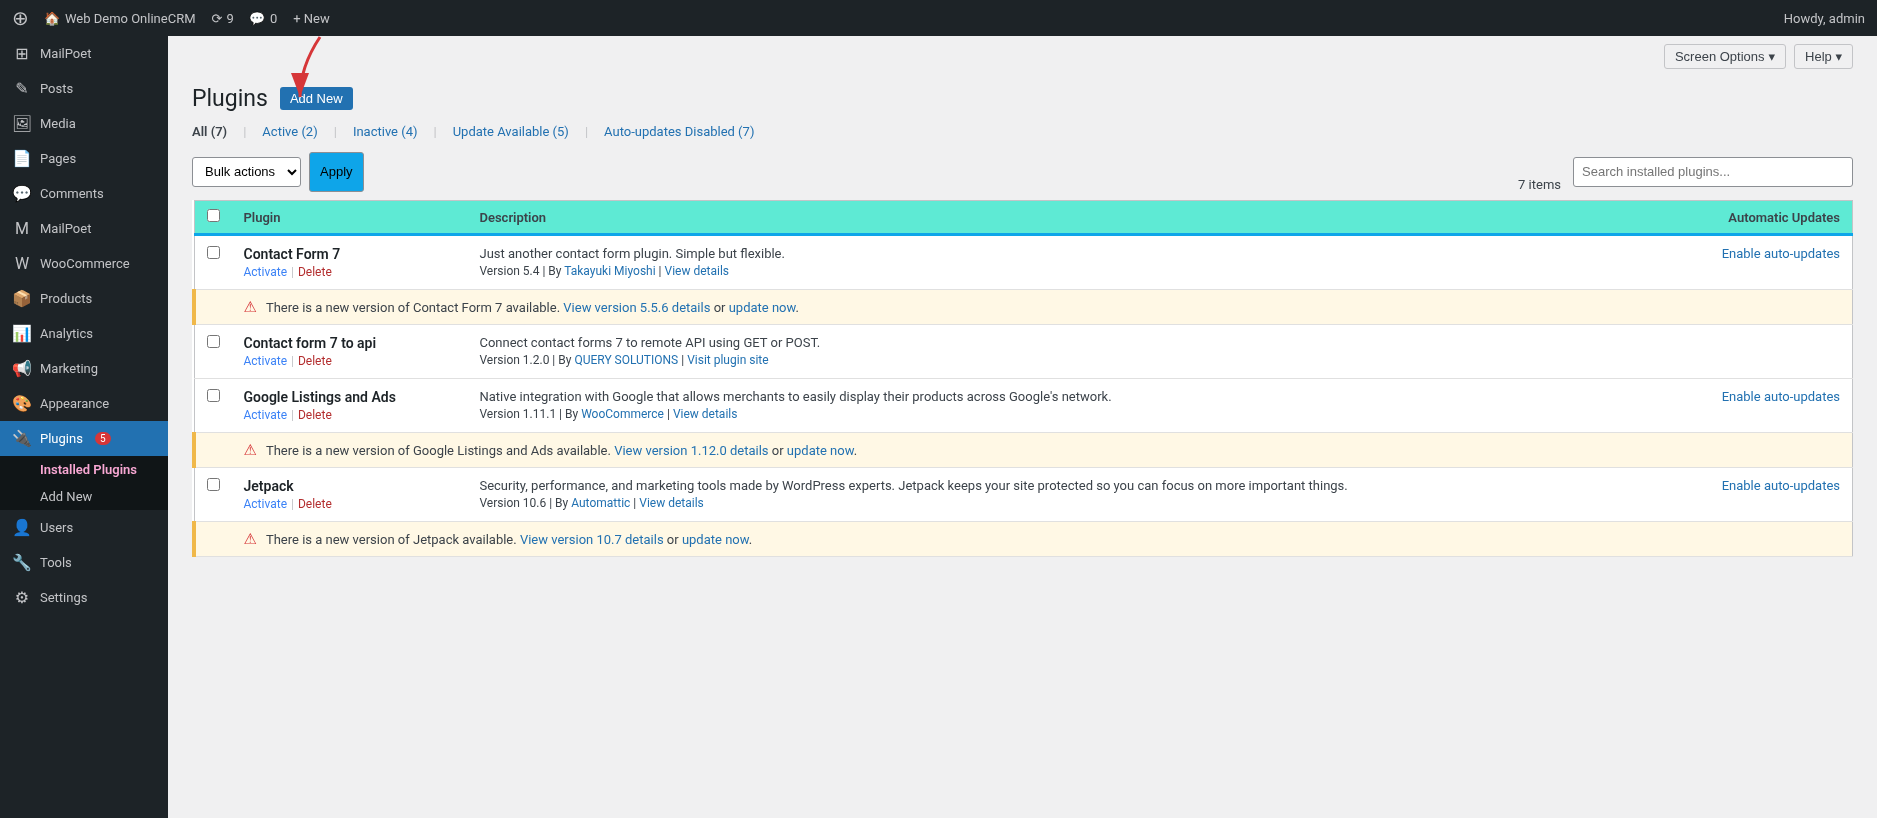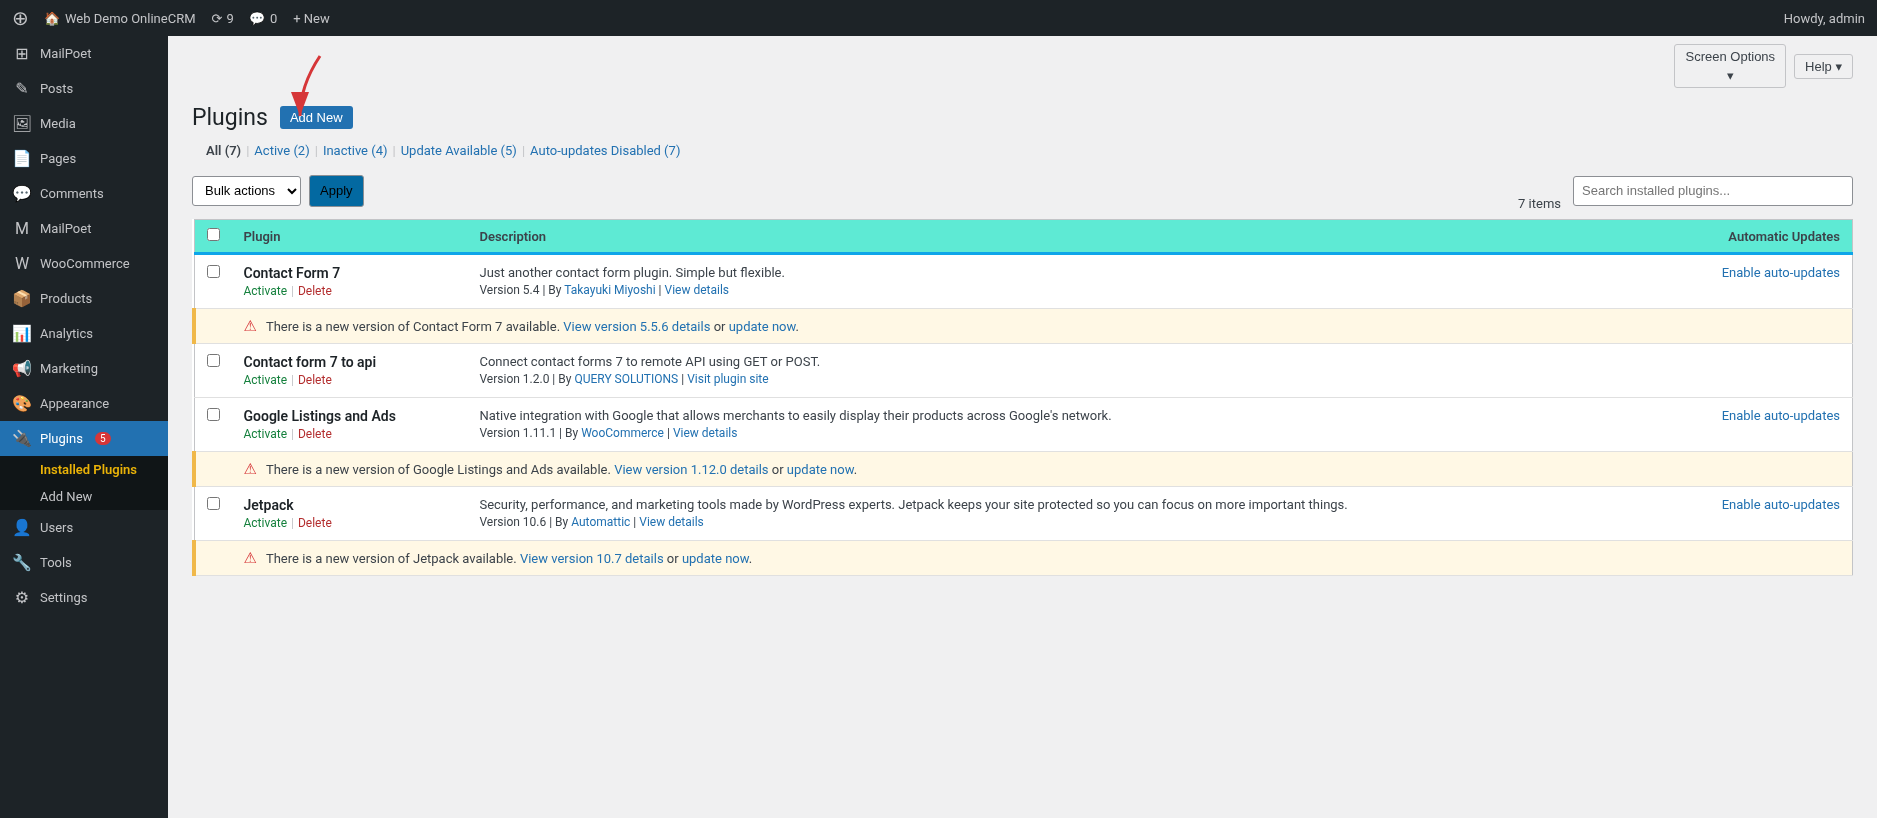--- a/index.html
+++ b/index.html
@@ -16,58 +16,58 @@
     .layout { display: flex; flex: 1; overflow: hidden; }
 
     
     .sidebar { background: #1d2327; width: 168px; flex-shrink: 0; overflow-y: auto; color: #c3c4c7; }
     .sidebar-item { display: flex; align-items: center; gap: 8px; padding: 8px 12px; cursor: pointer; font-size: 13px; color: #c3c4c7; text-decoration: none; }
     .sidebar-item.active { background: #2271b1; color: #fff; }
     .sidebar-item .icon { font-size: 16px; width: 20px; text-align: center; }
     .sidebar-badge { background: #d63638; color: #fff; border-radius: 10px; font-size: 10px; padding: 1px 5px; margin-left: 4px; }
     .sidebar-submenu { background: #101517; }
     .sidebar-submenu .sidebar-subitem { display: flex; align-items: center; padding: 6px 12px 6px 40px; cursor: pointer; font-size: 13px; color: #c3c4c7; }
-    .sidebar-submenu .sidebar-subitem.active { color: #eab308; font-weight: 600; }
+    .sidebar-submenu .sidebar-subitem.active { color: #f9a8d4; font-weight: 600; }
 
     
     .main { flex: 1; overflow-y: auto; background: #f0f0f1; }
     .main-header { background: #f0f0f1; padding: 8px 24px 0 24px; display: flex; align-items: center; justify-content: flex-end; gap: 8px; }
-    .screen-options-btn { background: #f0f0f1; border: 1px solid #c3c4c7; border-radius: 3px; padding: 4px 10px; font-size: 13px; cursor: pointer; color: #3c434a; display: flex; align-items: center; gap: 4px; flex-direction: column; }
+    .screen-options-btn { background: #f0f0f1; border: 1px solid #c3c4c7; border-radius: 3px; padding: 4px 10px; font-size: 13px; cursor: pointer; color: #3c434a; display: flex; align-items: center; gap: 4px; }
     .help-btn { background: #f0f0f1; border: 1px solid #c3c4c7; border-radius: 3px; padding: 4px 10px; font-size: 13px; cursor: pointer; color: #3c434a; }
     .content-area { padding: 16px 24px 24px 24px; }
     .page-title-row { display: flex; align-items: center; gap: 12px; margin-bottom: 12px; }
     .page-title { font-size: 23px; font-weight: 400; color: #1d2327; }
     .add-new-btn { background: #2271b1; color: #fff; border: none; border-radius: 3px; padding: 4px 10px; font-size: 13px; cursor: pointer; font-weight: 400; text-decoration: none; }
 
     
-    .subsubsub { display: flex; align-items: center; gap: 0; margin-bottom: 12px; font-size: 13px; flex-wrap: wrap; margin-left: 14px; }
+    .subsubsub { display: flex; align-items: center; gap: 11px; margin-bottom: 12px; font-size: 13px; flex-wrap: wrap; }
     .subsubsub a { color: #2271b1; text-decoration: none; }
     .subsubsub .current { color: #3c434a; font-weight: 600; }
     .subsubsub .sep { margin: 0 5px; color: #c3c4c7; }
 
     
     .filter-row { display: flex; align-items: center; justify-content: space-between; margin-bottom: 8px; }
     .filter-left { display: flex; align-items: center; gap: 8px; }
     .bulk-select { border: 1px solid #8c8f94; border-radius: 3px; padding: 4px 8px; font-size: 13px; background: #fff; height: 30px; }
-    .apply-btn { background: #0369a1; border: 1px solid #8c8f94; border-radius: 3px; padding: 4px 10px; font-size: 13px; cursor: pointer; height: 32px; }
+    .apply-btn { background: #0ea5e9; border: 1px solid #8c8f94; border-radius: 3px; padding: 4px 10px; font-size: 13px; cursor: pointer; height: 40px; }
     .item-count { font-size: 13px; color: #3c434a; margin-top: 26px; }
 
     
     .search-input { border: 1px solid #8c8f94; border-radius: 3px; padding: 4px 8px; font-size: 13px; width: 280px; height: 30px; }
 
     
     .wp-list-table { width: 100%; border-collapse: collapse; background: #fff; border: 1px solid #c3c4c7; }
     .wp-list-table th { background: #5eead4; border-bottom: 3px solid #0ea5e9; padding: 8px 12px; text-align: left; font-size: 13px; font-weight: 600; color: #3c434a; }
     .wp-list-table th:first-child { width: 28px; }
     .wp-list-table th.col-auto { text-align: right; }
     .wp-list-table td { padding: 10px 12px; vertical-align: top; border-bottom: 1px solid #e0e0e0; }
     .wp-list-table td.check-column { width: 28px; }
     .plugin-name { font-weight: 600; font-size: 14px; color: #1d2327; margin-bottom: 3px; }
     .plugin-actions { display: flex; gap: 0; font-size: 12px; }
-    .plugin-actions a { color: #15803d; text-decoration: none; }
+    .plugin-actions a { color: #3b82f6; text-decoration: none; }
     .plugin-actions a.delete { color: #b32d2e; }
     .plugin-actions .sep { color: #c3c4c7; margin: 0 4px; }
     .plugin-desc { font-size: 13px; color: #3c434a; margin-bottom: 3px; }
     .plugin-meta { font-size: 12px; color: #3c434a; }
     .plugin-meta a { color: #2271b1; text-decoration: none; }
     .auto-updates-link { color: #2271b1; text-decoration: none; font-size: 13px; }
     .plugin-row-inactive td { background: #fff; }
     .update-notice { background: #fff8e5; border-left: 4px solid #f0b849; }
     .update-notice td { padding: 8px 12px; font-size: 13px; color: #3c434a; }
     .update-notice .notice-icon { color: #d63638; margin-right: 6px; font-size: 15px; }

